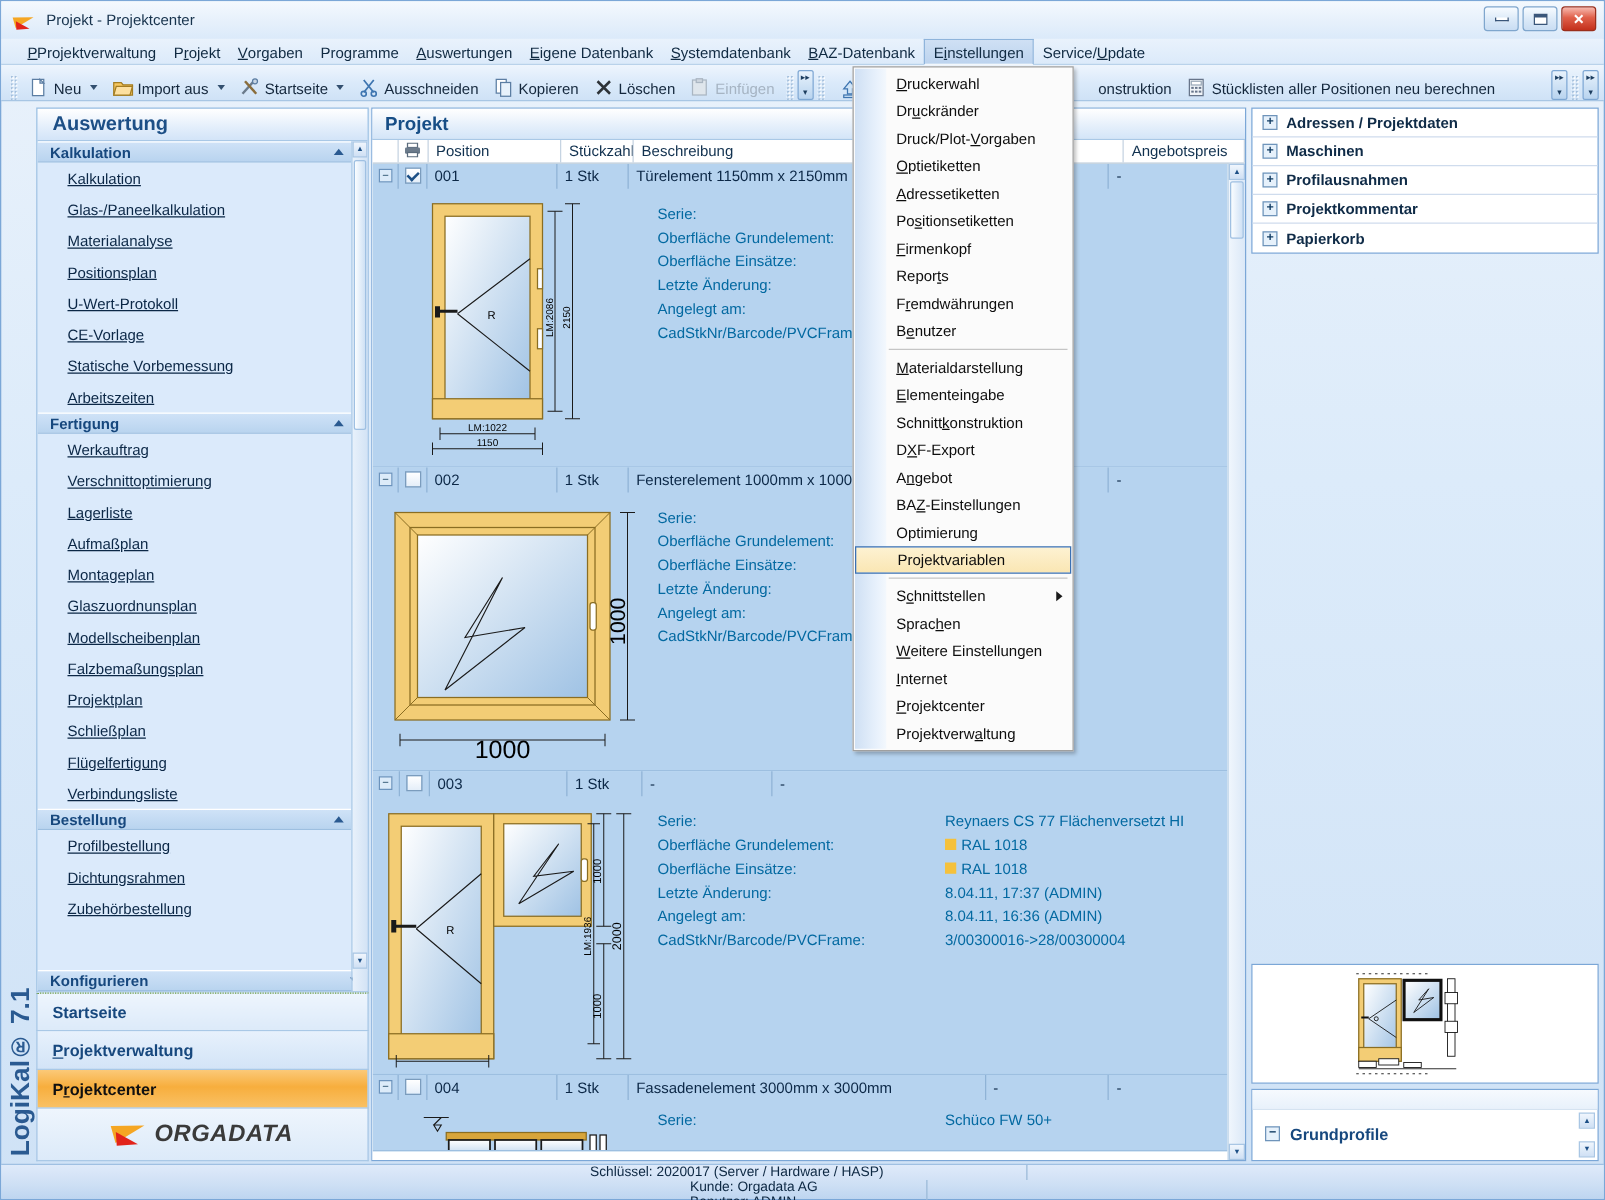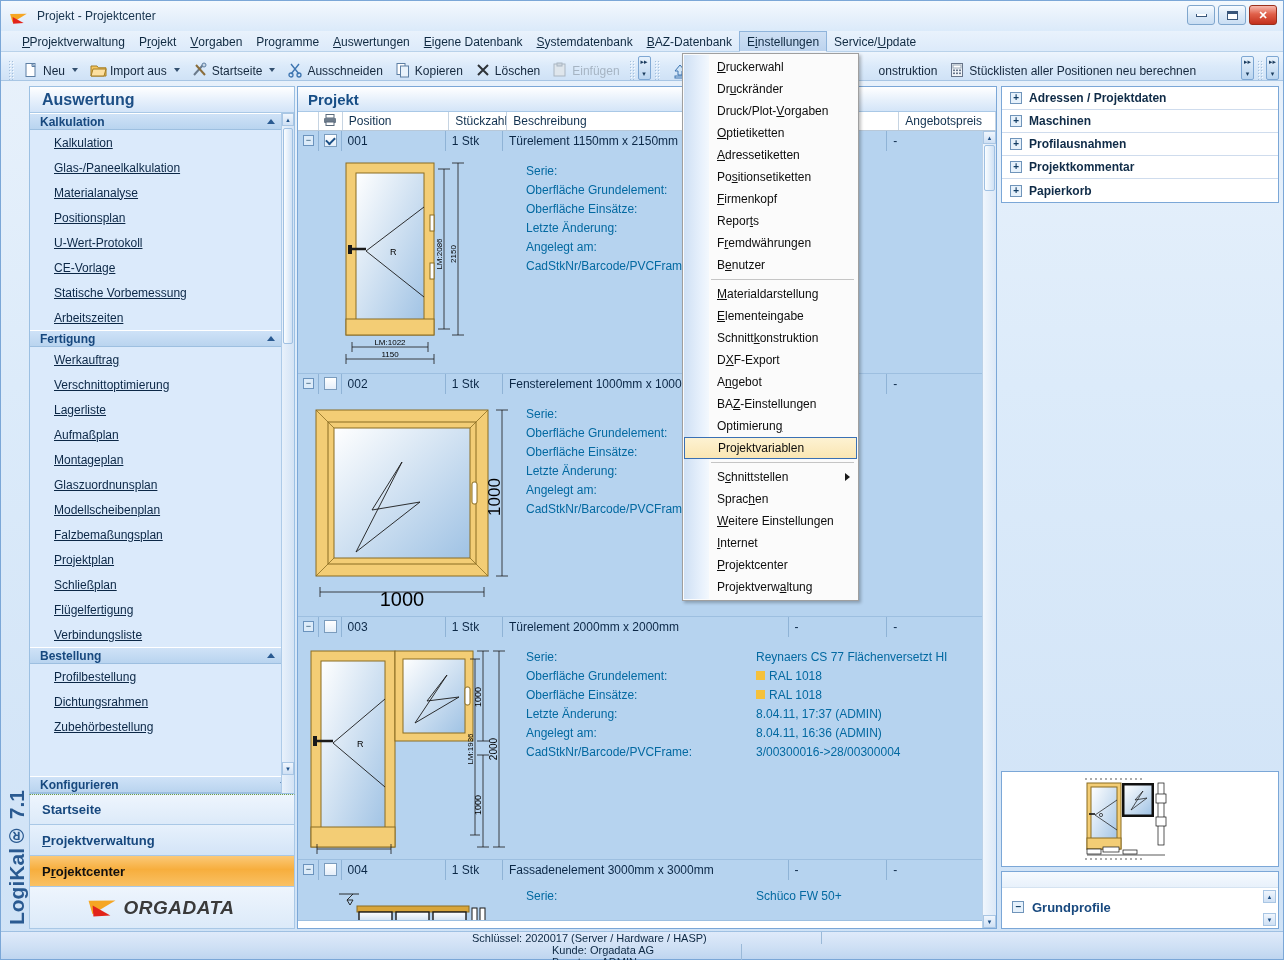--- a/index.html
+++ b/index.html
@@ -766,21 +766,20 @@
           <div class="row">
             <div class="rowhead">
               <div class="c cw-exp" style="padding:0;">
                   <div class="expbox">−</div>
                 </div>
               <div class="c cw-chk" style="padding:0;">
                   <div class="chkbox"></div>
                 </div>
               <div class="c cw-pos">003</div>
               <div class="c cw-stk">1 Stk</div>
-              <div class="c cw-desc">Türelement 2000mm x 2000mm</div>
               <div class="c cw-ep">-</div>
               <div class="c cw-ap last">-</div>
             </div>
             <div class="rowdetail" style="height:222px;">
               <div class="drawing">
                 <svg width="210" height="210" viewBox="0 0 210 210">
                   <defs>
                       <linearGradient id="g3" x1="0" y1="0" x2="1" y2="1">
                     <stop offset="0%" stop-color="#ffffff"></stop>
                         <stop offset="100%" stop-color="#9fc2e4"></stop>

